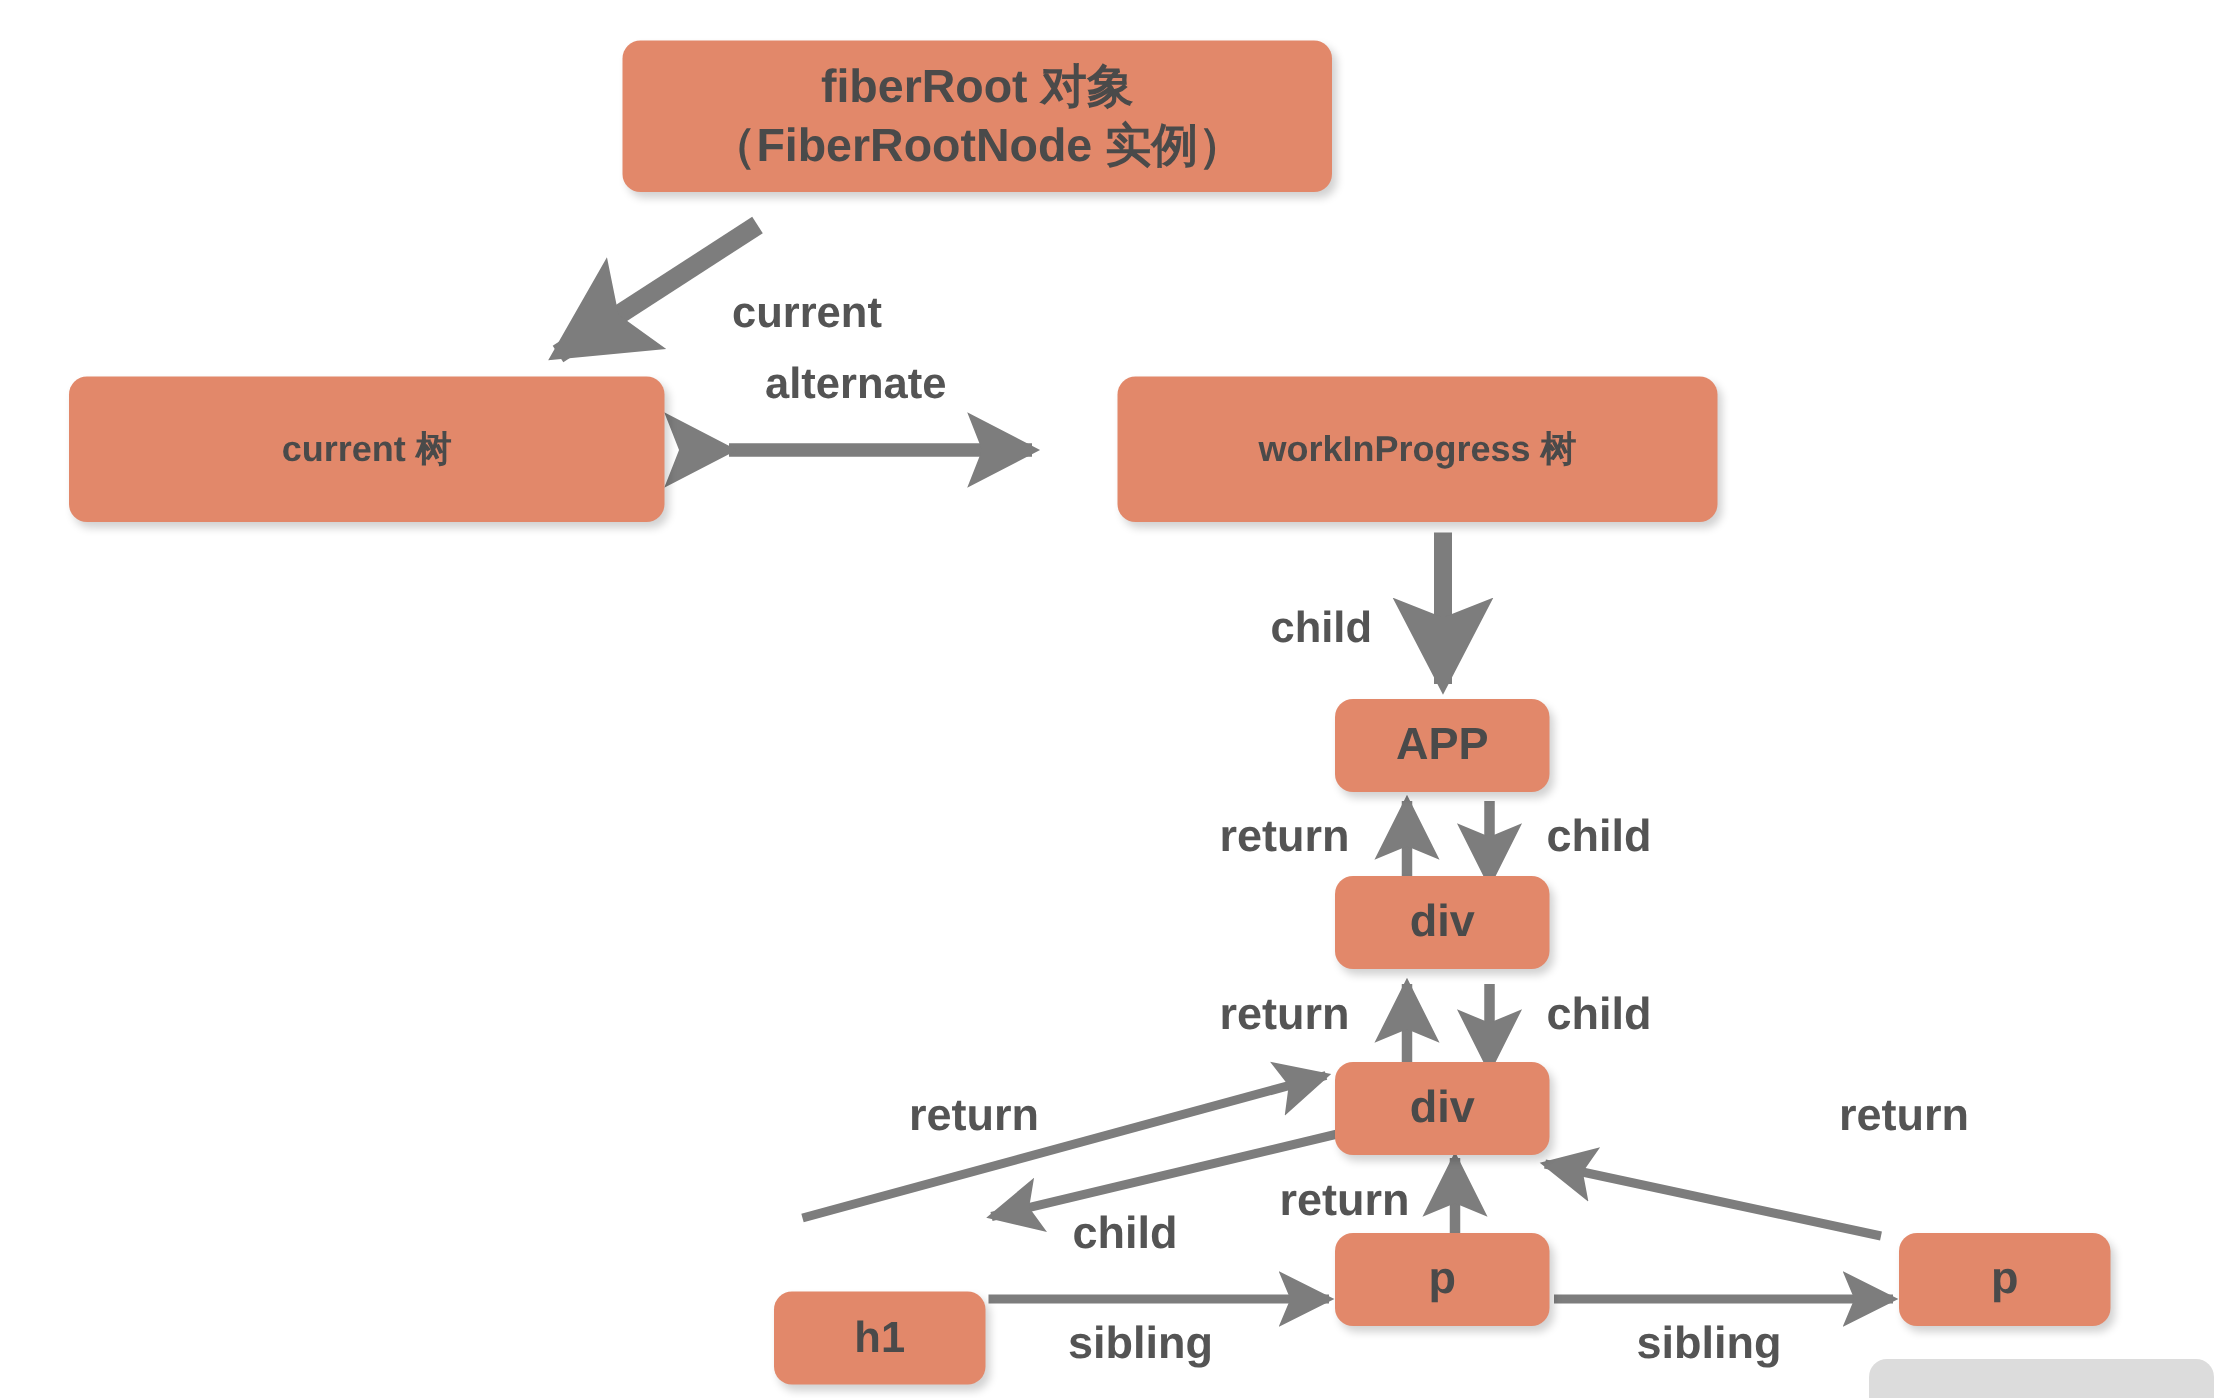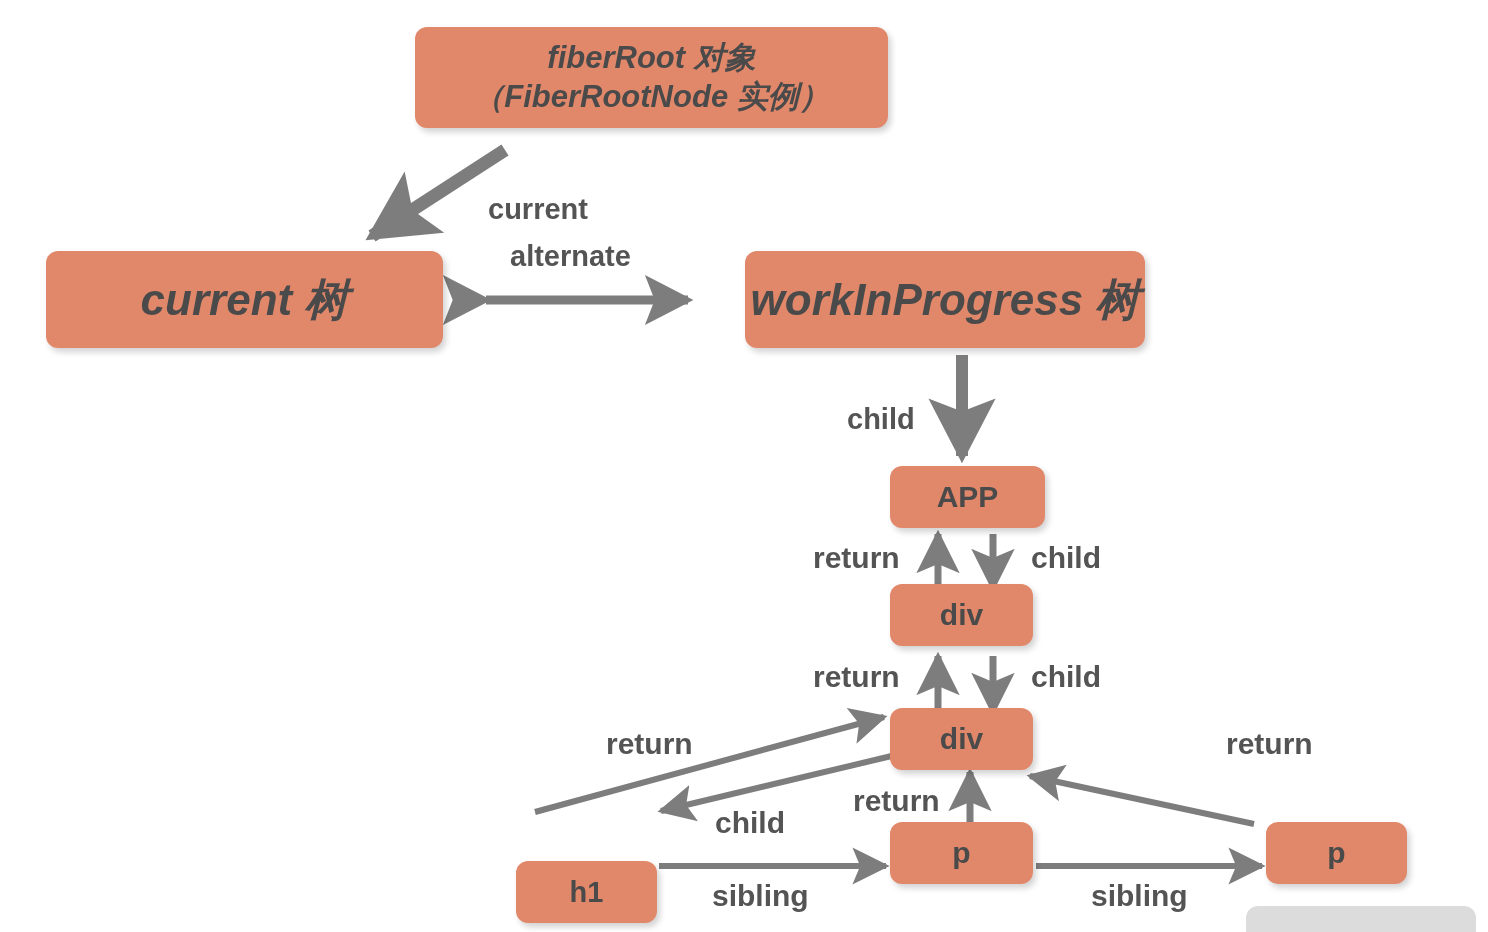--- a/index.html
+++ b/index.html
@@ -31,21 +31,21 @@
     align-items: center;
     justify-content: center;
     color: #4a4a4a;
     font-weight: bold;
     text-align: center;
     line-height: 1.25;
     white-space: pre-line;
     z-index: 3;
   }
   .node.big   { font-size: 31px; }
-  .node.mid   { font-size: 44px; font-style: italic; }
+  .node.mid   { font-size: 24px; }
   .node.small { font-size: 30px; }
   .node.mono  { font-family: Liberation Sans, sans-serif; font-size: 29px; margin-top: 39px; }
 
   .ghost {
     position: absolute;
     background: #dcdcdc;
     border-radius: 12px;
     z-index: 1;
   }
 
@@ -120,28 +120,28 @@
 
     <g>
       <line x1="659" y1="866" x2="886" y2="866" stroke="#7d7d7d" stroke-width="6" marker-end="url(#ah)"></line>
     </g>
 
     <g>
       <line x1="1036" y1="866" x2="1262" y2="866" stroke="#7d7d7d" stroke-width="6" marker-end="url(#ah)"></line>
     </g>
   </svg>
 
-  <div class="node big" style="left:415px; top:27px; width:473px; height:101px;font-style:italic;">fiberRoot 对象
+  <div class="node big" style="left:415px; top:27px; width:473px; height:101px;">fiberRoot 对象
 （FiberRootNode 实例）</div>
 
   <div class="node mid" style="left:46px; top:251px; width:397px; height:97px;">current 树</div>
 
   <div class="node mid" style="left:745px; top:251px; width:400px; height:97px;">workInProgress 树</div>
 
-  <div class="node small" style="left:890px; top:466px; width:155px; height:62px;">APP</div>
+  <div class="node small" style="left:890px; top:466px; width:143px; height:62px;">APP</div>
 
   <div class="node small" style="left:890px; top:584px; width:143px; height:62px;">div</div>
 
   <div class="node small" style="left:890px; top:708px; width:143px; height:62px;">div</div>
 
   <div class="node mono" style="left:516px; top:822px; width:141px; height:62px;">h1</div>
 
   <div class="node small" style="left:890px; top:822px; width:143px; height:62px;">p</div>
 
   <div class="node small" style="left:1266px; top:822px; width:141px; height:62px;">p</div>

